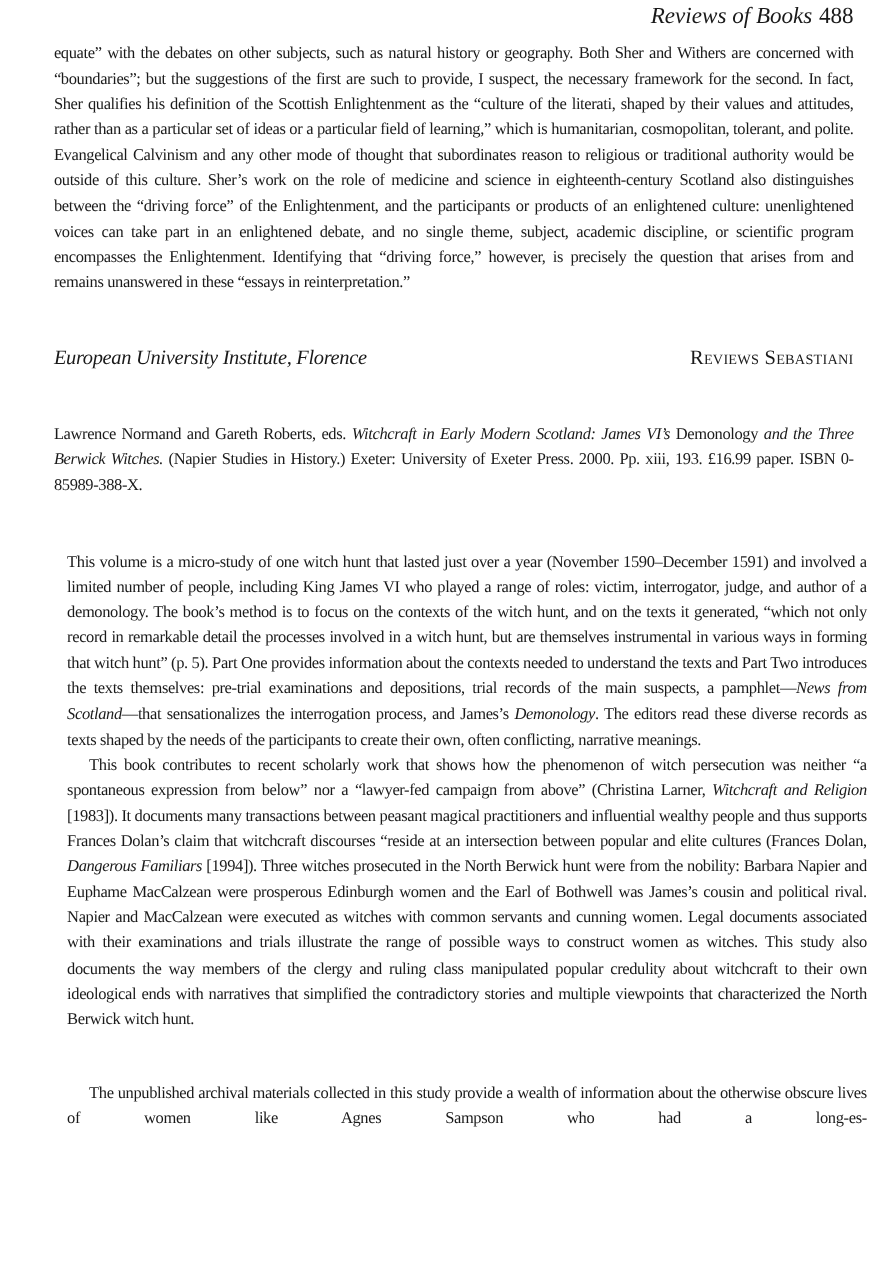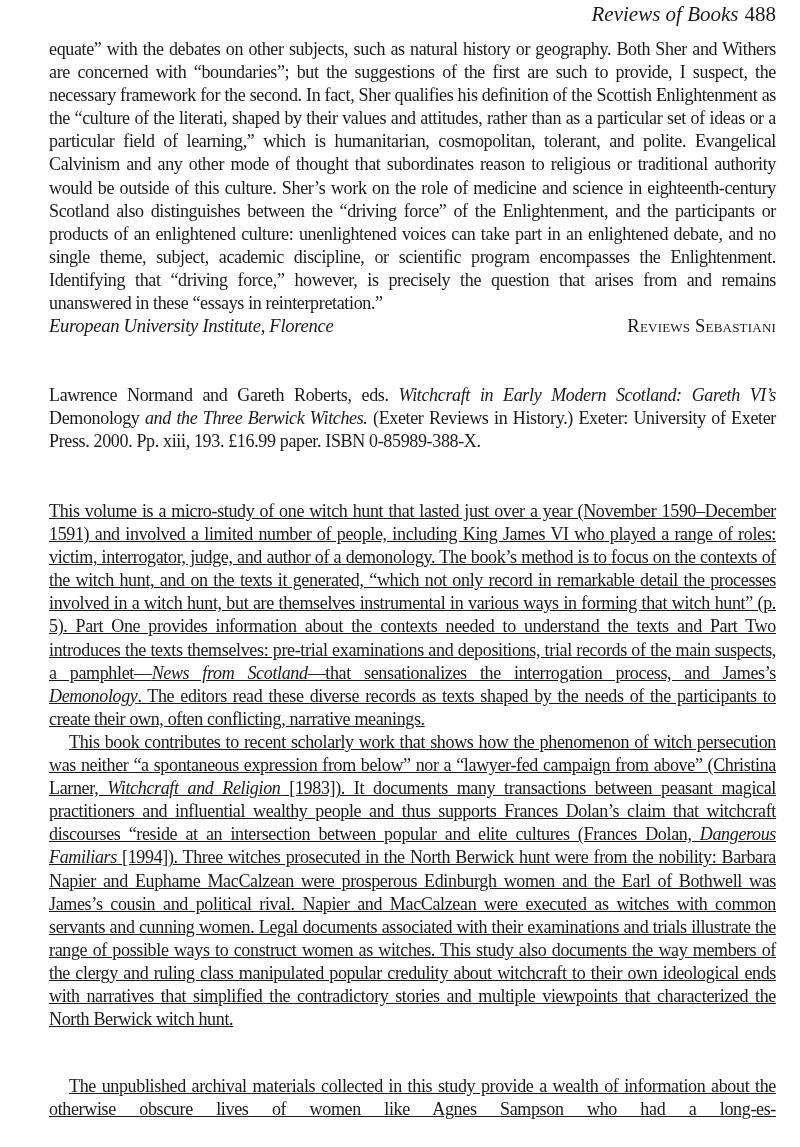--- a/index.html
+++ b/index.html
@@ -9,34 +9,34 @@
     color: #1a1a1a;
   }
   .page { position: absolute; left: 49px; top: 0; width: 727px; }
   .running-head {
     position: absolute; right: 24px; top: 1px;
     font-size: 21px; line-height: 26px; white-space: nowrap;
   }
   .running-head .title { font-style: italic; text-align: center; }
   .running-head .pageno { margin-left: 6px; }
   .body-text {
-    font-size: 18px; line-height: 23.1px; text-align: justify;
+    font-size: 15px; line-height: 23.1px; text-align: justify;
     letter-spacing: -0.35px; word-spacing: 0px;
   }
   p { margin: 0; }
   .p1 { position: absolute; top: 38px; left: 0; width: 727px; }
   .affil-row {
     position: absolute; top: 314px; left: 0; width: 727px;
     font-size: 18.6px; line-height: 23px; display: flex; justify-content: space-between;
     letter-spacing: -0.3px;
   }
   .affil-row .affil { font-style: italic; }
   .affil-row .reviewer { font-variant: small-caps; letter-spacing: 0.2px; }
   .citation { position: absolute; top: 384px; left: 0; width: 727px; }
-  .review { position: absolute; top: 500px; left: 0; width: 727px; text-decoration: underline; }
+  .review { position: absolute; top: 500px; left: 12px; width: 727px; }
   .indent { text-indent: 20px; }
   em, i { font-style: italic; }
   .lastline-justify { text-align-last: justify; margin-top: 44px; }
 </style>
 </head>
 <body>
 
 <div class="running-head">
   <span class="title">Reviews of Books</span><span class="pageno">488</span>
 </div>
@@ -45,24 +45,24 @@
 
   <p class="body-text p1">equate” with the debates on other subjects, such as natural history or geography. Both Sher and Withers are concerned with “boundaries”; but the suggestions of the first are such to provide, I suspect, the necessary framework for the second. In fact, Sher qualifies his definition of the Scottish Enlightenment as the “culture of the literati, shaped by their values and attitudes, rather than as a particular set of ideas or a particular field of learning,” which is humanitarian, cosmopolitan, tolerant, and polite. Evangelical Calvinism and any other mode of thought that subordinates reason to religious or traditional authority would be outside of this culture. Sher’s work on the role of medicine and science in eighteenth-century Scotland also distinguishes between the “driving force” of the Enlightenment, and the participants or products of an enlightened culture: unenlightened voices can take part in an enlightened debate, and no single theme, subject, academic discipline, or scientific program encompasses the Enlightenment. Identifying that “driving force,” however, is precisely the question that arises from and remains unanswered in these “essays in reinterpretation.”</p>
 
   <div class="affil-row">
     <span class="affil">European University Institute, Florence</span>
     <span class="reviewer">Reviews Sebastiani</span>
   </div>
 
   <p class="body-text citation">
     <span>Lawrence Normand and Gareth Roberts, eds.</span>
-    <i>Witchcraft in Early Modern Scotland: Gareth VI’s</i>
+    <i>Witchcraft in Early Modern Scotland: James VI’s</i>
     <span>Demonology</span>
     <i>and the Three Berwick Witches.</i>
-    <span>(Exeter Reviews in History.)</span>
+    <span>(Napier Studies in History.)</span>
     <span>Exeter: University of Exeter Press. 2000. Pp. xiii, 193. £16.99 paper. ISBN 0-85989-388-X.</span>
   </p>
 
   <div class="review">
     <p class="body-text"><span>This volume is a micro-study of one witch hunt that lasted just over a year (November 1590–December 1591) and involved a limited number of people, including King James VI who played a range of roles: victim, interrogator, judge, and author of a demonology. The book’s method is to focus on the contexts of the witch hunt, and on the texts it generated, “which not only record in remarkable detail the processes involved in a witch hunt, but are themselves instrumental in various ways in forming that witch hunt” (p. 5). Part One provides information about the contexts needed to understand the texts and Part Two introduces the texts themselves: pre-trial examinations and depositions, trial records of the main suspects, a pamphlet—</span><i>News from Scotland</i><span>—that sensationalizes the interrogation process, and James’s </span><i>Demonology</i><span>. The editors read these diverse records as texts shaped by the needs of the participants to create their own, often conflicting, narrative meanings.</span></p>
     <p class="body-text indent"><span>This book contributes to recent scholarly work that shows how the phenomenon of witch persecution was neither “a spontaneous expression from below” nor a “lawyer-fed campaign from above” (Christina Larner, </span><i>Witchcraft and Religion</i><span> [1983]). It documents many transactions between peasant magical practitioners and influential wealthy people and thus supports Frances Dolan’s claim that witchcraft discourses “reside at an intersection between popular and elite cultures (Frances Dolan, </span><i>Dangerous Familiars</i><span> [1994]). Three witches prosecuted in the North Berwick hunt were from the nobility: Barbara Napier and Euphame MacCalzean were prosperous Edinburgh women and the Earl of Bothwell was James’s cousin and political rival. Napier and MacCalzean were executed as witches with common servants and cunning women. Legal documents associated with their examinations and trials illustrate the range of possible ways to construct women as witches. This study also documents the way members of the clergy and ruling class manipulated popular credulity about witchcraft to their own ideological ends with narratives that simplified the contradictory stories and multiple viewpoints that characterized the North Berwick witch hunt.</span></p>
     <p class="body-text indent lastline-justify">The unpublished archival materials collected in this study provide a wealth of information about the otherwise obscure lives of women like Agnes Sampson who had a long-es-</p>
   </div>
 
 </div>

